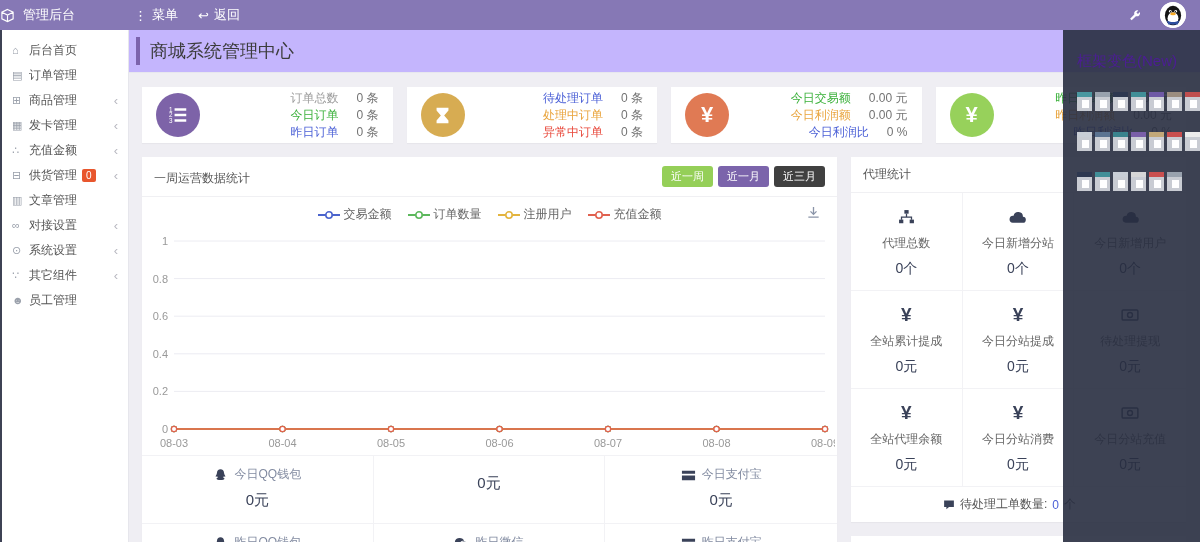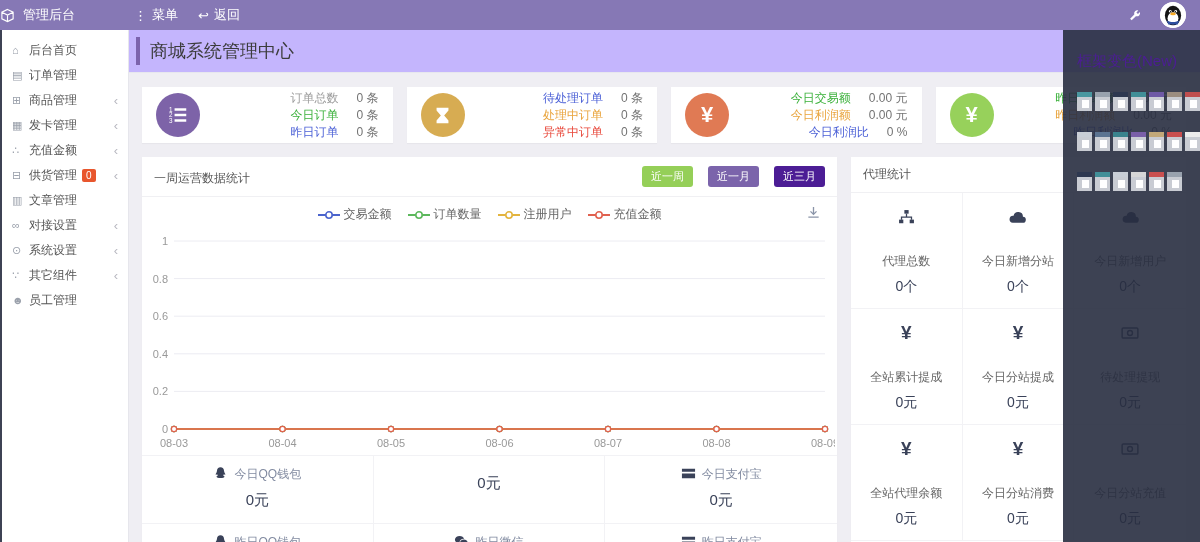--- a/index.html
+++ b/index.html
@@ -37,40 +37,40 @@
   .card{flex:1;background:#fff;height:56px;display:flex;align-items:center;padding:0 14px;box-shadow:0 1px 1px rgba(0,0,0,.03);}
   .circle{width:44px;height:44px;border-radius:50%;color:#fff;display:flex;align-items:center;justify-content:center;flex:none;}
   .circle .yen{font-size:22px;font-weight:bold;}
   .card-rows{margin-left:auto;text-align:right;font-size:12px;line-height:17px;white-space:nowrap;}
   .cv{color:#737373;margin-left:18px;}
 
   .main-grid{display:flex;gap:14px;margin-top:14px;align-items:flex-start;}
   .panel{background:#fff;box-shadow:0 1px 1px rgba(0,0,0,.03);}
   .panel-header{display:flex;align-items:flex-end;padding:9px 12px;border-bottom:1px solid #f0f0f3;font-size:12px;color:#555;}
   .chart-panel{width:695px;flex:none;}
-  .range-btns{margin-left:auto;display:flex;gap:15px;padding-left:47px;}
+  .range-btns{margin-left:auto;display:flex;gap:5px;padding-left:47px;}
   .range-btn{color:#fff;border:none;font-size:11px;padding:3px 9px;border-radius:3px;cursor:pointer;font-family:inherit;}
   .legend-row{display:flex;align-items:center;justify-content:center;gap:16px;position:relative;padding:9px 0 4px;}
   .legend-item{display:flex;align-items:center;gap:4px;font-size:12px;color:#666;cursor:pointer;}
   .download{position:absolute;right:16px;top:8px;color:#8a94a8;cursor:pointer;}
   .chart{display:block;}
   .pay-grid{display:grid;grid-template-columns:repeat(3,1fr);border-top:1px solid #f2f2f5;}
   .pay-cell{text-align:center;padding:10px 0 13px;border-right:1px solid #f2f2f5;border-bottom:1px solid #f2f2f5;}
   .pay-cell:nth-child(3n){border-right:none;}
-  .pay-label{display:flex;align-items:flex-start;justify-content:center;gap:6px;font-size:12px;color:#828ba1;}
+  .pay-label{display:flex;align-items:flex-end;justify-content:center;gap:6px;font-size:12px;color:#828ba1;}
   .pay-label .ic{color:#3a4259;display:flex;}
   .pay-value{font-size:15px;color:#3a4259;margin-top:8px;}
 
   .right-col{flex:1;}
   .agent-grid{display:grid;grid-template-columns:repeat(3,1fr);}
   .agent-cell{text-align:center;padding:13px 0 12px;border-right:1px solid #f2f2f5;border-bottom:1px solid #f2f2f5;}
   .agent-cell:nth-child(3n){border-right:none;}
   .ag-icon{color:#3a4259;height:22px;display:flex;align-items:center;justify-content:center;}
   .ag-icon .yen{font-size:19px;font-weight:bold;}
-  .ag-label{font-size:12px;color:#666;margin-top:25px;white-space:nowrap;}
+  .ag-label{font-size:12px;color:#666;margin-top:7px;white-space:nowrap;}
   .ag-value{font-size:14px;color:#3a4259;margin-top:8px;}
   .agent-footer{padding:9px 110px 9px 12px;text-align:right;font-size:12px;color:#555;display:flex;justify-content:flex-end;align-items:center;gap:5px;}
   .af-icon{color:#3a4259;display:flex;}
   .af-val{color:var(--link-blue,#4a5fd6);}
   .env-panel{margin-top:14px;}
   .env-panel .panel-header{border-bottom:none;}
 
   
   .theme-overlay{position:absolute;top:30px;right:0;bottom:0;width:137px;background:var(--overlay-bg,rgba(40,46,64,.9));z-index:40;padding:14px 8px 0 14px;color:#4c1d95;box-sizing:border-box;}
   .theme-title{font-size:15px;margin-top:8px;}
@@ -243,21 +243,21 @@
           </div>
         </div>
 
       <div class="main-grid">
         <section class="panel chart-panel">
           <div class="panel-header">
             <span class="panel-title">一周运营数据统计</span>
             <div class="range-btns">
                 <button class="range-btn" style="background: rgb(149, 207, 88);">近一周</button>
                 <button class="range-btn" style="background: rgb(123, 100, 171);">近一月</button>
-                <button class="range-btn" style="background: #4c1d95;">近三月</button>
+                <button class="range-btn" style="background: #404040;">近三月</button>
               </div>
           </div>
           <div class="legend-row">
             <span class="download">
               <svg viewBox="0 0 16 16" width="15" height="15" fill="none" stroke="currentColor" stroke-width="1.4">
                   <path d="M8 2v7.5M4.8 6.8 8 10l3.2-3.2M2.5 13h11"></path>
                 </svg>
             </span>
           <span class="legend-item">
                 <svg width="22" height="10">

